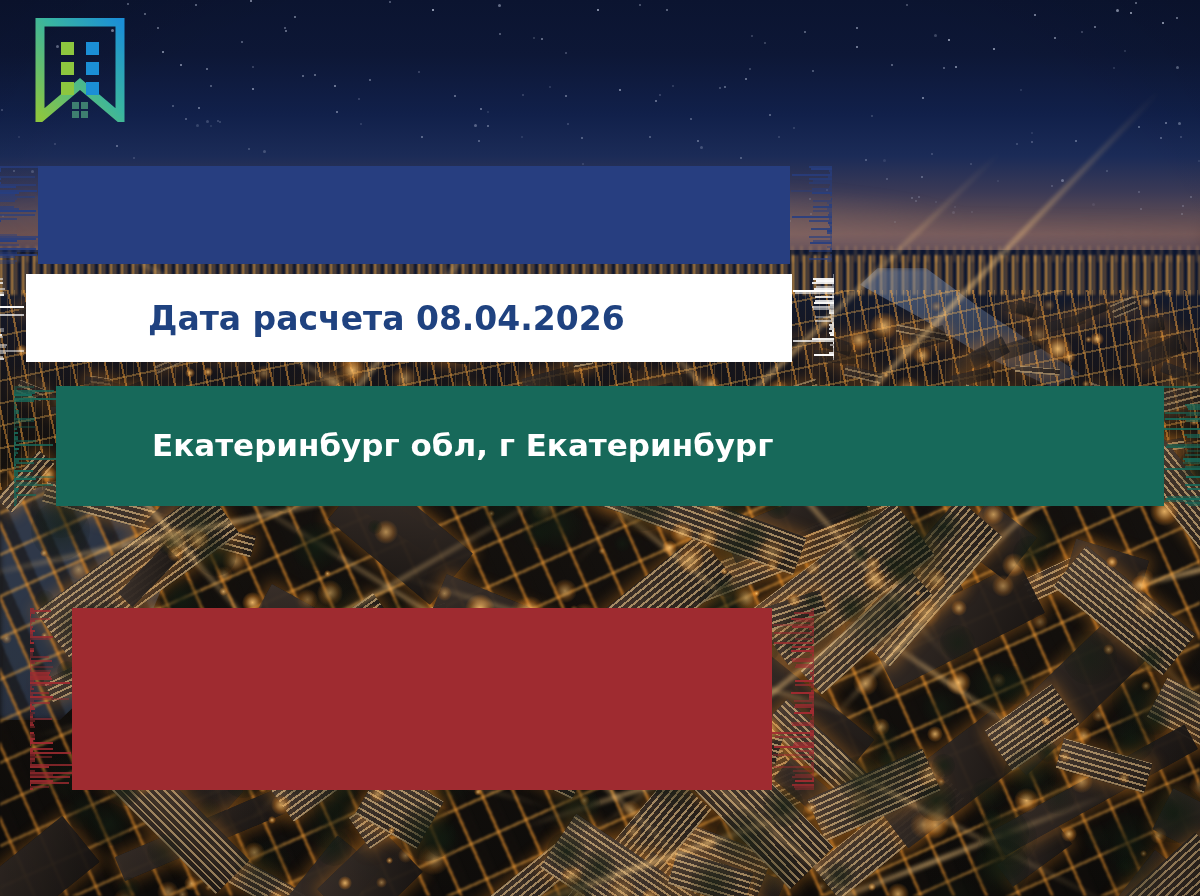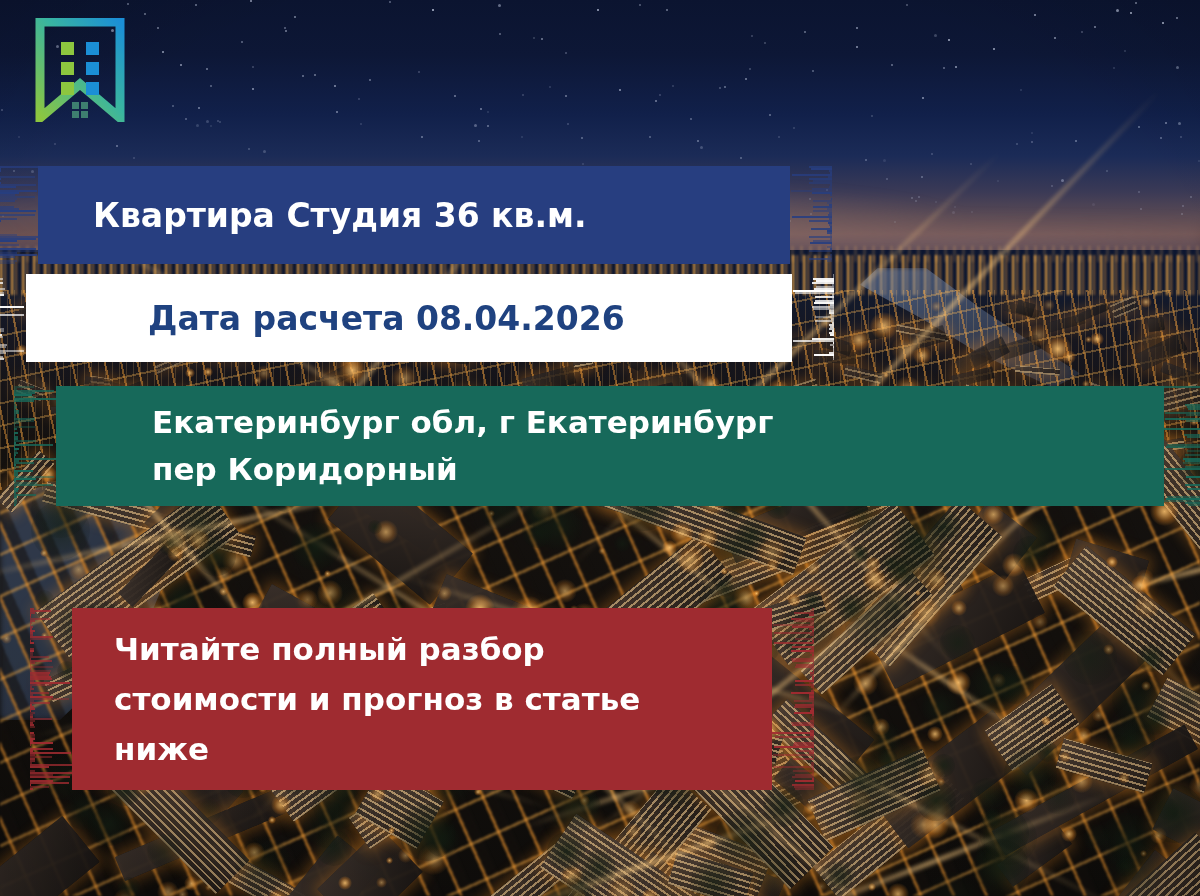--- a/index.html
+++ b/index.html
@@ -1151,23 +1151,20 @@
       <s style="top:80px;width:5px;background:rgb(39, 62, 128);opacity:0.44"></s>
       <s style="top:82px;width:2px;background:rgb(39, 62, 128);opacity:0.74"></s>
       <s style="top:84px;width:23px;background:rgb(39, 62, 128);opacity:0.47"></s>
       <s style="top:86px;width:0px;background:rgb(39, 62, 128);opacity:0.63"></s>
       <s style="top:88px;width:2px;background:rgb(39, 62, 128);opacity:0.44"></s>
       <s style="top:90px;width:4px;background:rgb(39, 62, 128);opacity:0.35"></s>
       <s style="top:92px;width:23px;background:rgb(39, 62, 128);opacity:0.63"></s>
       <s style="top:94px;width:5px;background:rgb(39, 62, 128);opacity:0.38"></s>
       <s style="top:96px;width:0px;background:rgb(39, 62, 128);opacity:0.75"></s>
     </div>
-  <div class="txt">
-    <div class="line">Квартира Студия 36 кв.м.</div>
-  </div>
 </div>
 
 <div class="banner b-date">
   <div class="fill"></div>
   <div class="edge l">
       <s style="top:4px;width:19px;background:rgb(255, 255, 255);opacity:0.51"></s>
       <s style="top:8px;width:19px;background:rgb(255, 255, 255);opacity:0.76"></s>
       <s style="top:14px;width:21px;background:rgb(255, 255, 255);opacity:0.52"></s>
       <s style="top:18px;width:20px;background:rgb(255, 255, 255);opacity:0.44"></s>
       <s style="top:20px;width:20px;background:rgb(255, 255, 255);opacity:0.92"></s>
@@ -1328,21 +1325,20 @@
       <s style="top:98px;width:21px;background:rgb(23, 105, 90);opacity:0.87"></s>
       <s style="top:102px;width:19px;background:rgb(23, 105, 90);opacity:0.85"></s>
       <s style="top:110px;width:39px;background:rgb(23, 105, 90);opacity:0.53"></s>
       <s style="top:112px;width:40px;background:rgb(23, 105, 90);opacity:0.97"></s>
       <s style="top:114px;width:42px;background:rgb(23, 105, 90);opacity:0.46"></s>
       <s style="top:116px;width:21px;background:rgb(23, 105, 90);opacity:0.78"></s>
       <s style="top:118px;width:18px;background:rgb(23, 105, 90);opacity:0.56"></s>
     </div>
   <div class="txt">
     <div class="line">Екатеринбург обл, г Екатеринбург</div>
-    <div class="line">пер Коридорный</div>
   </div>
 </div>
 
 <div class="banner b-cta">
   <div class="fill"></div>
   <div class="edge l">
       <s style="top:0px;width:4px;background:rgb(159, 43, 48);opacity:0.78"></s>
       <s style="top:2px;width:21px;background:rgb(159, 43, 48);opacity:0.80"></s>
       <s style="top:4px;width:5px;background:rgb(159, 43, 48);opacity:0.67"></s>
       <s style="top:6px;width:1px;background:rgb(159, 43, 48);opacity:0.98"></s>
@@ -1520,18 +1516,13 @@
       <s style="top:164px;width:2px;background:rgb(159, 43, 48);opacity:0.36"></s>
       <s style="top:166px;width:19px;background:rgb(159, 43, 48);opacity:0.46"></s>
       <s style="top:168px;width:22px;background:rgb(159, 43, 48);opacity:0.46"></s>
       <s style="top:170px;width:2px;background:rgb(159, 43, 48);opacity:0.84"></s>
       <s style="top:172px;width:19px;background:rgb(159, 43, 48);opacity:0.97"></s>
       <s style="top:174px;width:0px;background:rgb(159, 43, 48);opacity:0.69"></s>
       <s style="top:176px;width:22px;background:rgb(159, 43, 48);opacity:0.81"></s>
       <s style="top:178px;width:20px;background:rgb(159, 43, 48);opacity:0.57"></s>
       <s style="top:180px;width:19px;background:rgb(159, 43, 48);opacity:0.44"></s>
     </div>
-  <div class="txt">
-    <div class="line">Читайте полный разбор</div>
-    <div class="line">стоимости и прогноз в статье</div>
-    <div class="line">ниже</div>
-  </div>
 </div>
 
 </body></html>

